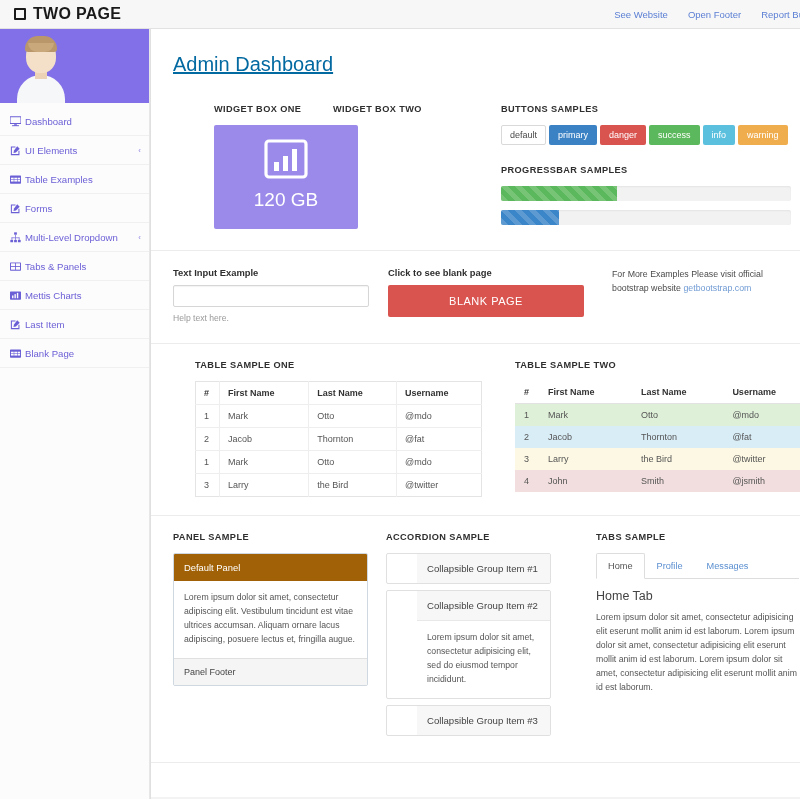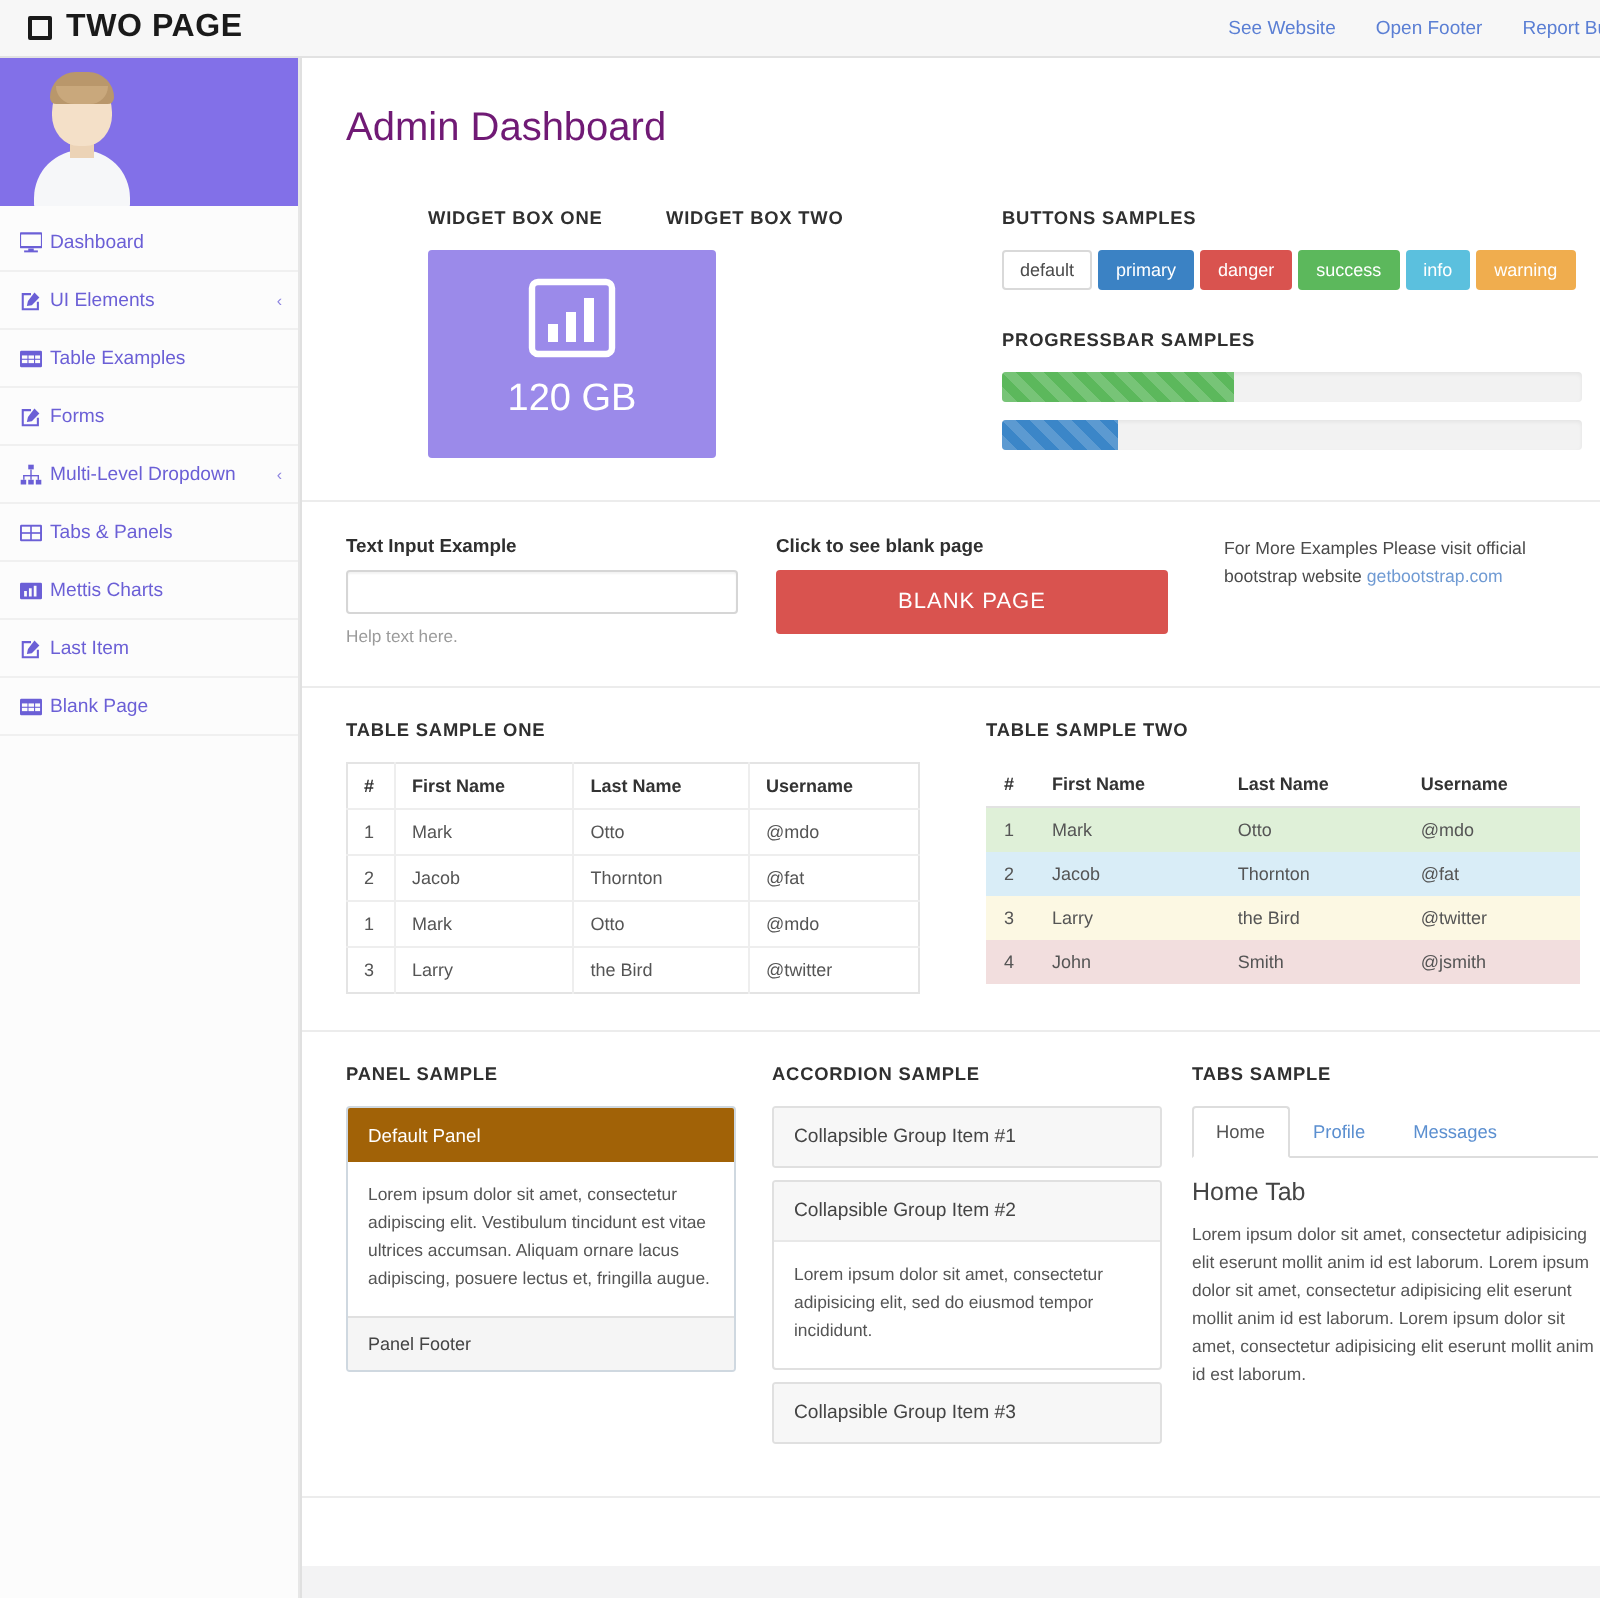--- a/index.html
+++ b/index.html
@@ -102,23 +102,24 @@
   .nav-item .chev { font-size: 8px; color: #8d84e0; }
   .nav-item svg { display: block; }
 
   
   .main {
     flex: 1; background: #f3f3f4;
     border-left: 1px solid #e0e0e0;
     overflow: hidden;
   }
   .page-title {
-    font-size: 20px; font-weight: normal; color: #701a75;
+    font-size: 20px; font-weight: normal; color: #0369a1;
     padding: 24px 0 14px 22px; margin: 0;
     background: #fff;
+    text-decoration: underline;
   }
   .white-block { background: #fff; padding: 0 22px; }
   .sect-rule { border-top: 1px solid #ececec; }
 
   .section-label {
     font-size: 9.2px; font-weight: bold; letter-spacing: .4px;
     color: #2f2f2f; margin: 0 0 11px 0; text-transform: uppercase;
   }
 
   .row { display: flex; }
@@ -196,21 +197,21 @@
   .help-text { font-size: 8.6px; color: #9a9a9a; margin-top: 6px; }
   .blank-btn {
     width: 196px; background: #d9534f; color: #fff;
     text-align: center; font-size: 11px; letter-spacing: .5px;
     padding: 10px 0; border-radius: 2px; cursor: pointer;
   }
   .note-text { font-size: 8.8px; color: #4a4a4a; line-height: 1.6; }
   .note-text a { color: #6f9ad3; text-decoration: none; }
 
   
-  .tables-row { padding: 16px 0 18px 0; }
+  .tables-row { padding: 16px 0 18px 0; margin-left: 22px; }
   .col-t1 { width: 320px; flex: 0 0 320px; }
   .col-t2 { flex: 1; }
   table { border-collapse: collapse; font-size: 9px; }
   .tbl1 { width: 287px; border: 1px solid #e4e4e4; }
   .tbl1 th, .tbl1 td {
     border-bottom: 1px solid #eee; border-right: 1px solid #eee;
     padding: 6px 8px; text-align: left;
   }
   .tbl1 th { font-weight: bold; color: #333; font-size: 9px; }
   .tbl1 td { color: #555; }
@@ -235,22 +236,22 @@
   .panel {
     width: 195px; border: 1px solid #cfd8e0; border-radius: 2px; overflow: hidden;
   }
   .panel-head {
     background: #a16207; color: #fff; font-size: 9.4px; padding: 8px 10px;
   }
   .panel-body { background: #fff; font-size: 8.7px; color: #555; line-height: 1.62; padding: 9px 10px 12px 10px; }
   .panel-foot { background: #f5f5f5; border-top: 1px solid #e0e0e0; font-size: 9px; color: #444; padding: 8px 10px; }
 
   .acc-item {
-    width: 195px; border: 1px solid #e0e0e0; border-radius: 2px;
-    margin-bottom: 6px; overflow: hidden; background: #fff;
+    width: 165px; border: 1px solid #e0e0e0; border-radius: 2px;
+    margin-bottom: 6px; overflow: hidden; background: #fff; padding-left: 30px;
   }
   .acc-head { background: #f7f7f7; font-size: 9.6px; color: #444; padding: 9px 10px; cursor: pointer; }
   .acc-body { font-size: 8.7px; color: #555; line-height: 1.62; padding: 9px 10px 12px 10px; border-top: 1px solid #e8e8e8; }
 
   .tabs { display: flex; border-bottom: 1px solid #ddd; width: 203px; }
   .tab {
     font-size: 9.2px; padding: 7px 11px; color: #5b8fd0; cursor: pointer;
     border: 1px solid transparent; margin-bottom: -1px; border-radius: 2px 2px 0 0;
   }
   .tab.active {

